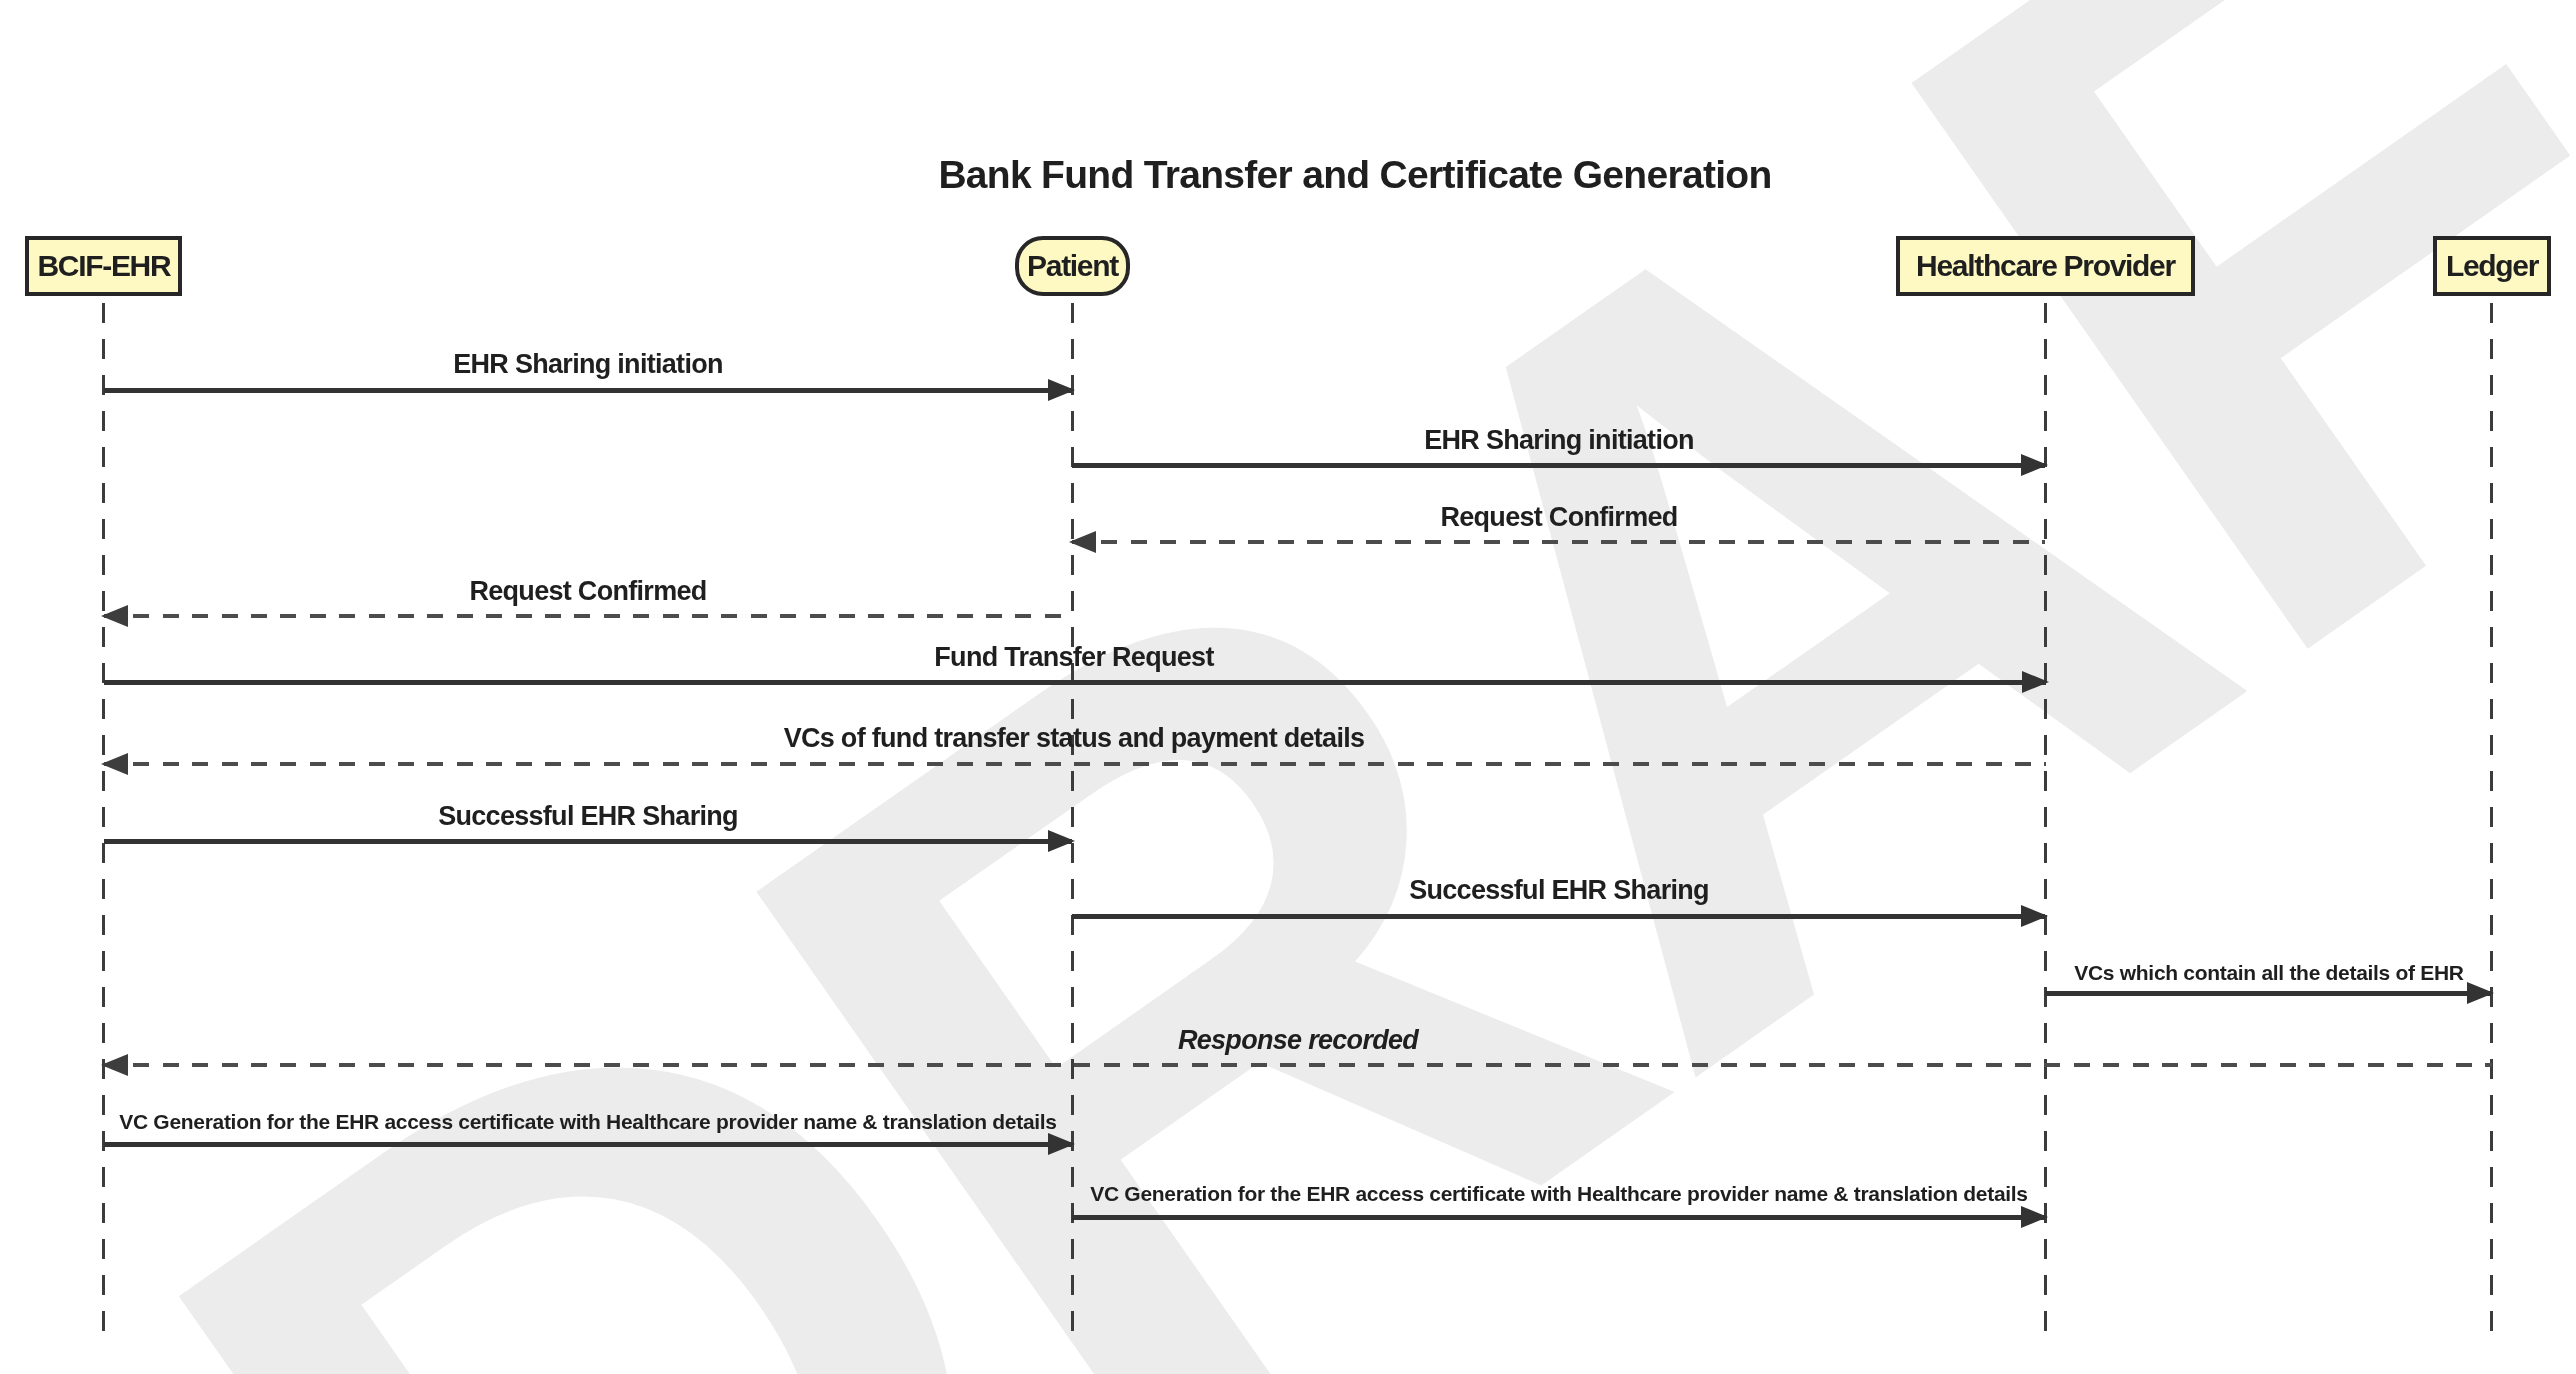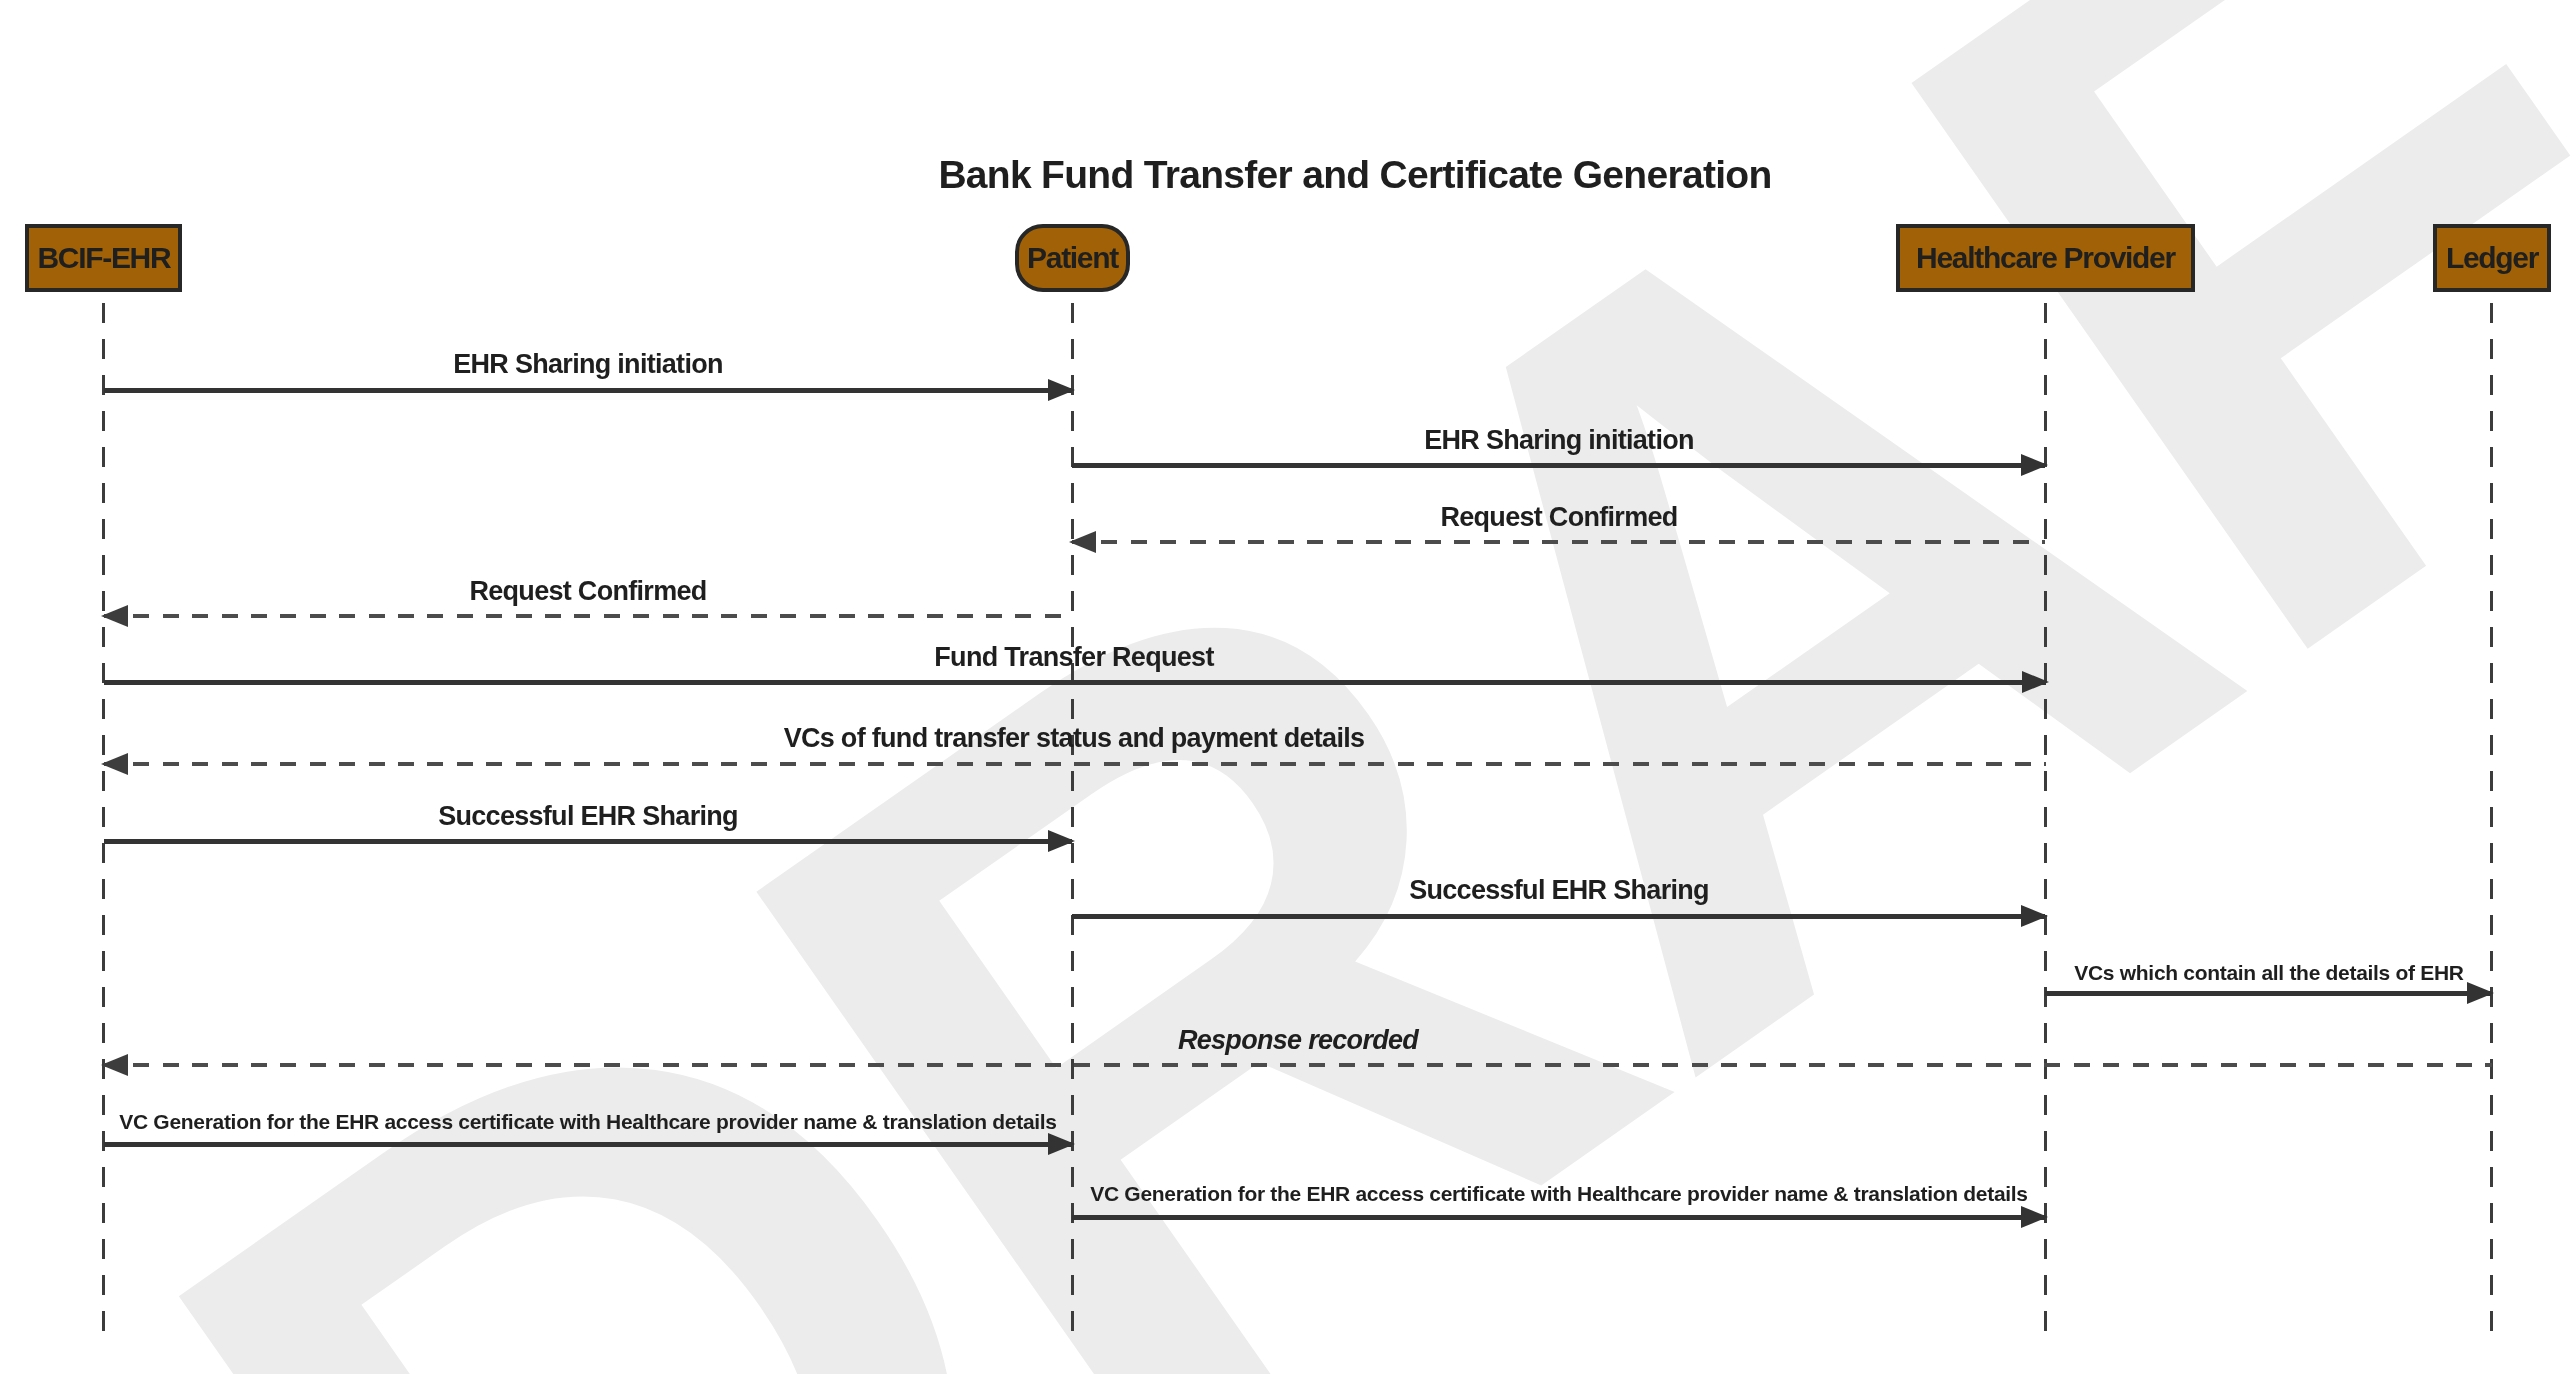--- a/index.html
+++ b/index.html
@@ -30,24 +30,24 @@
     position:absolute;
     left:1355px;top:153px;
     transform:translateX(-50%);
     font-size:39px;font-weight:600;
     letter-spacing:-0.7px;
     white-space:nowrap;
   }
   
   .actor{
     position:absolute;
-    top:224px;height:68px;
+    top:236px;height:60px;
     box-sizing:border-box;
     border:4px solid #272727;
-    background:#a16207;
+    background:#fef9c3;
     display:flex;align-items:center;justify-content:center;
     font-size:30px;font-weight:600;letter-spacing:-1.3px;
     white-space:nowrap;
   }
   
   .lifeline{
     position:absolute;
     top:303px;height:1029px;width:2.7px;
     background:repeating-linear-gradient(180deg,#3c3c3c 0 20px,transparent 20px 36px);
   }

